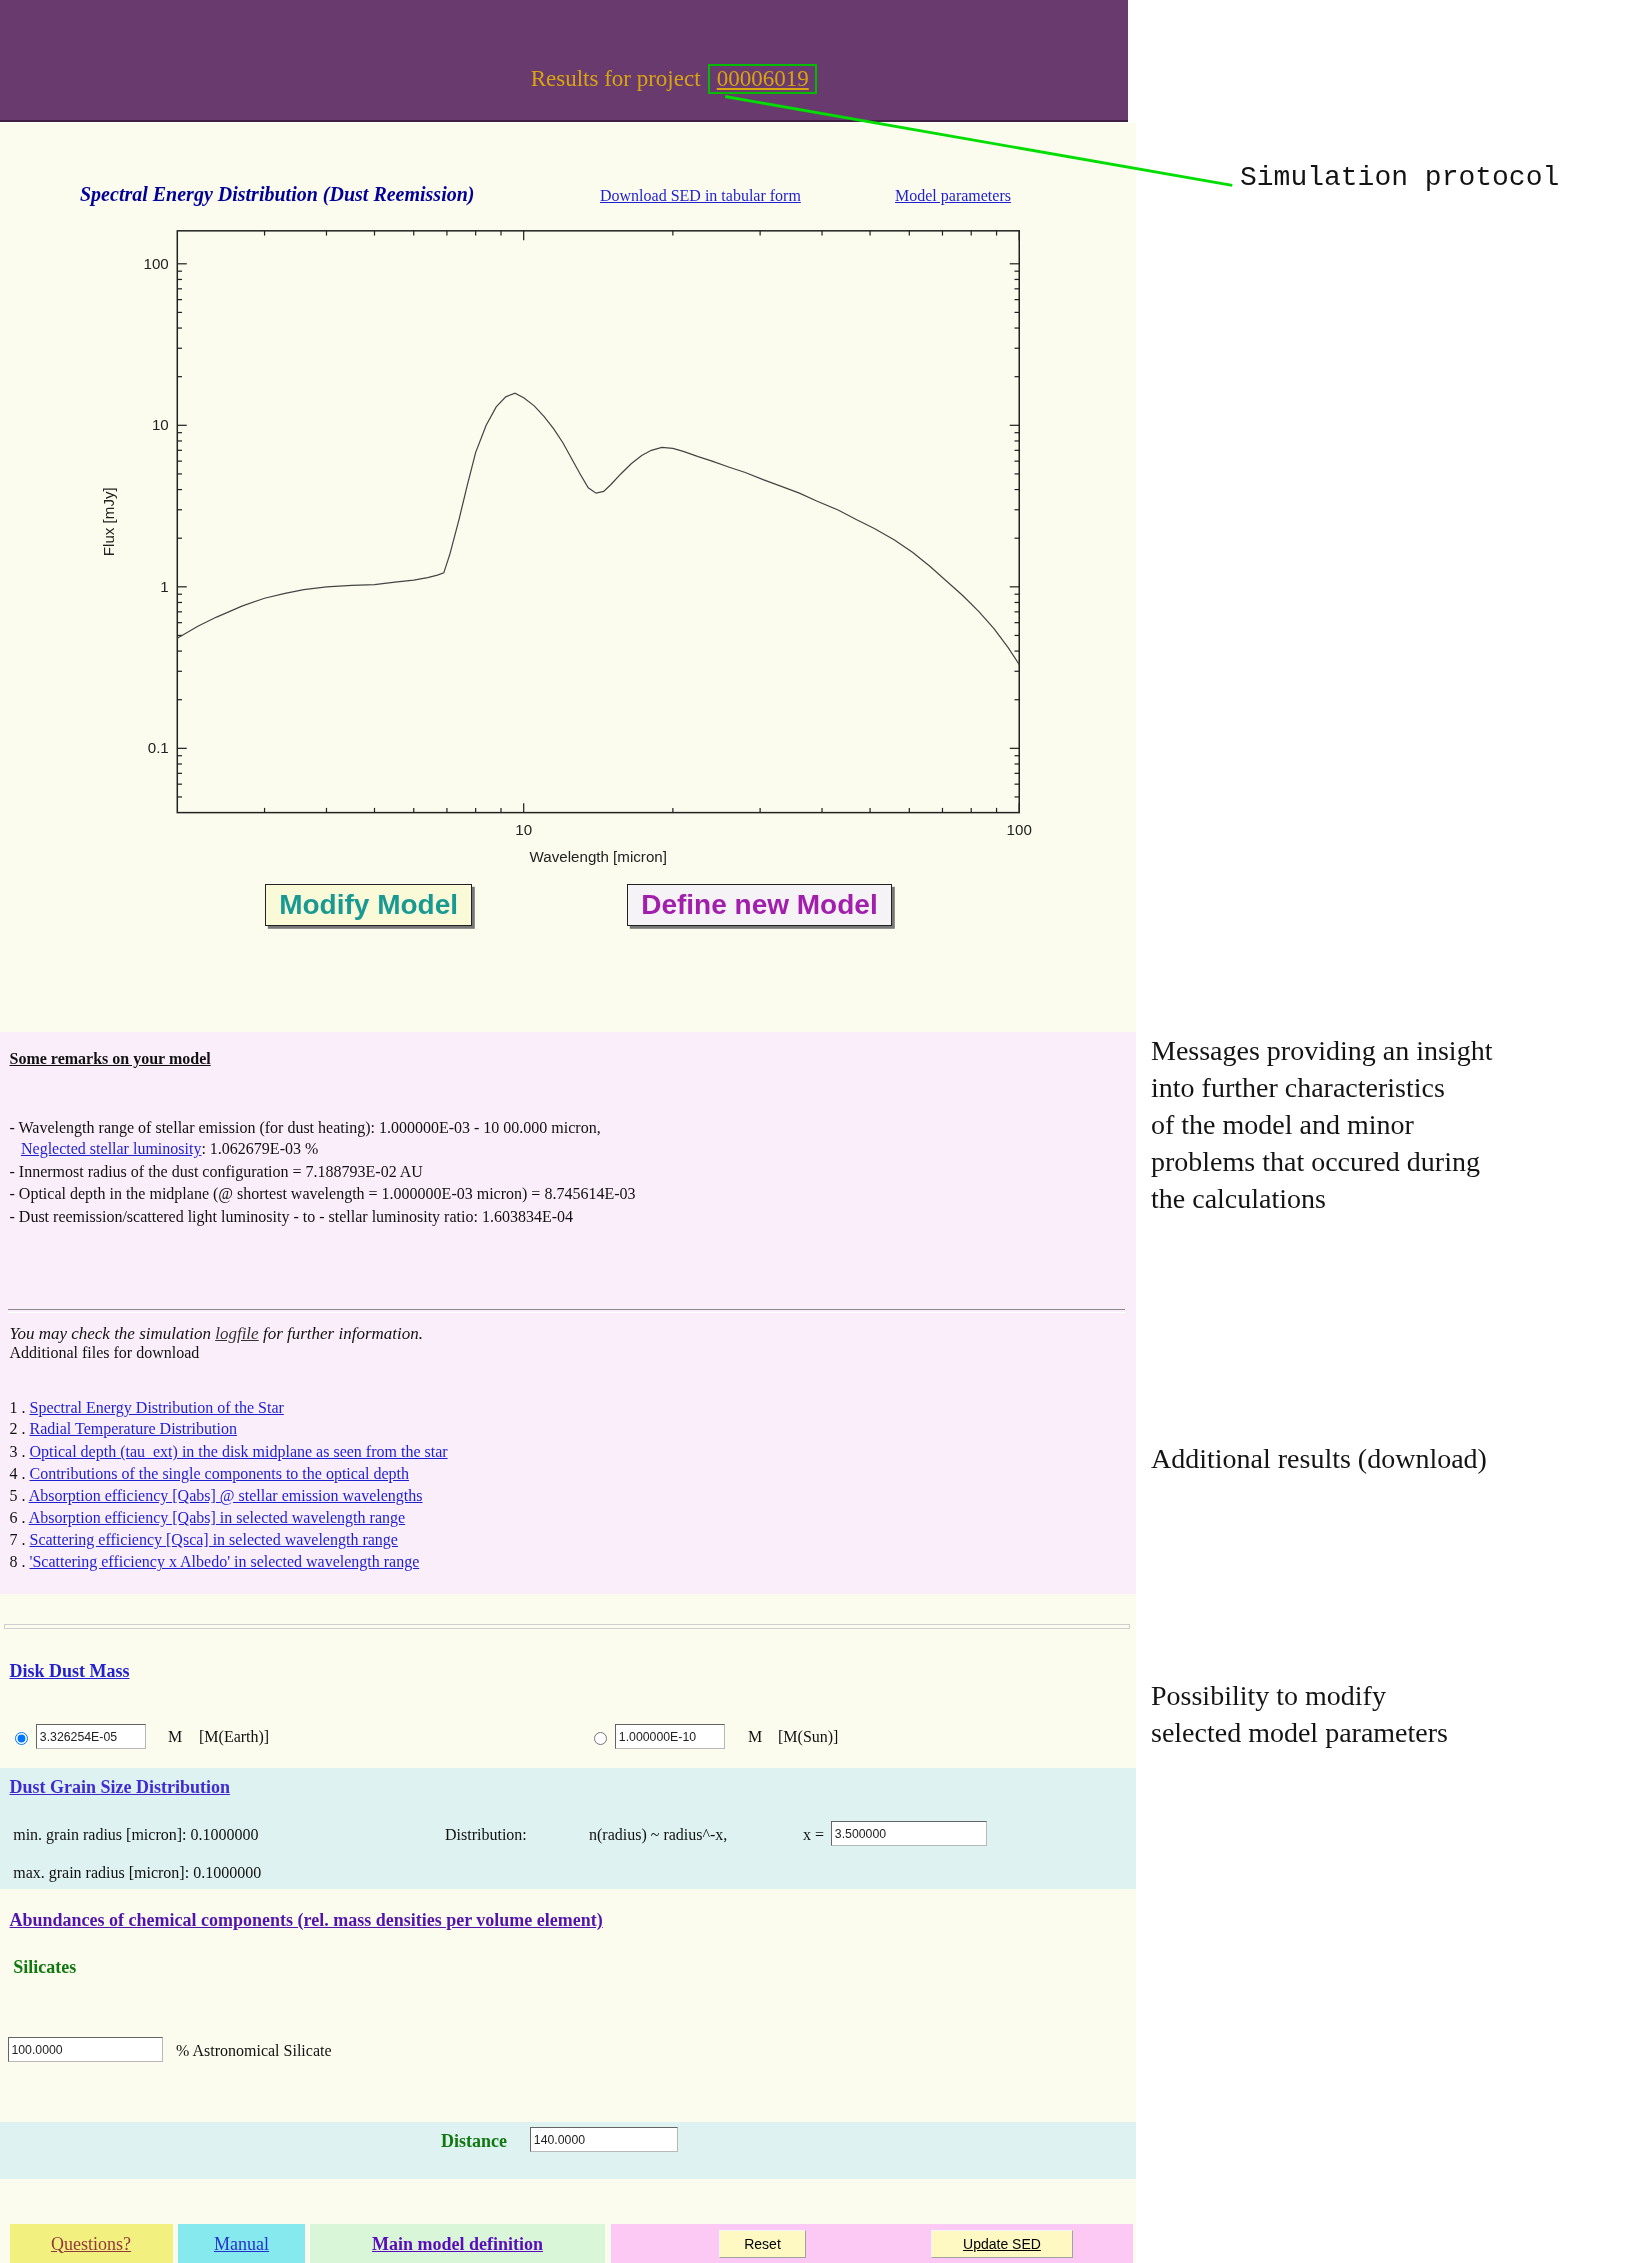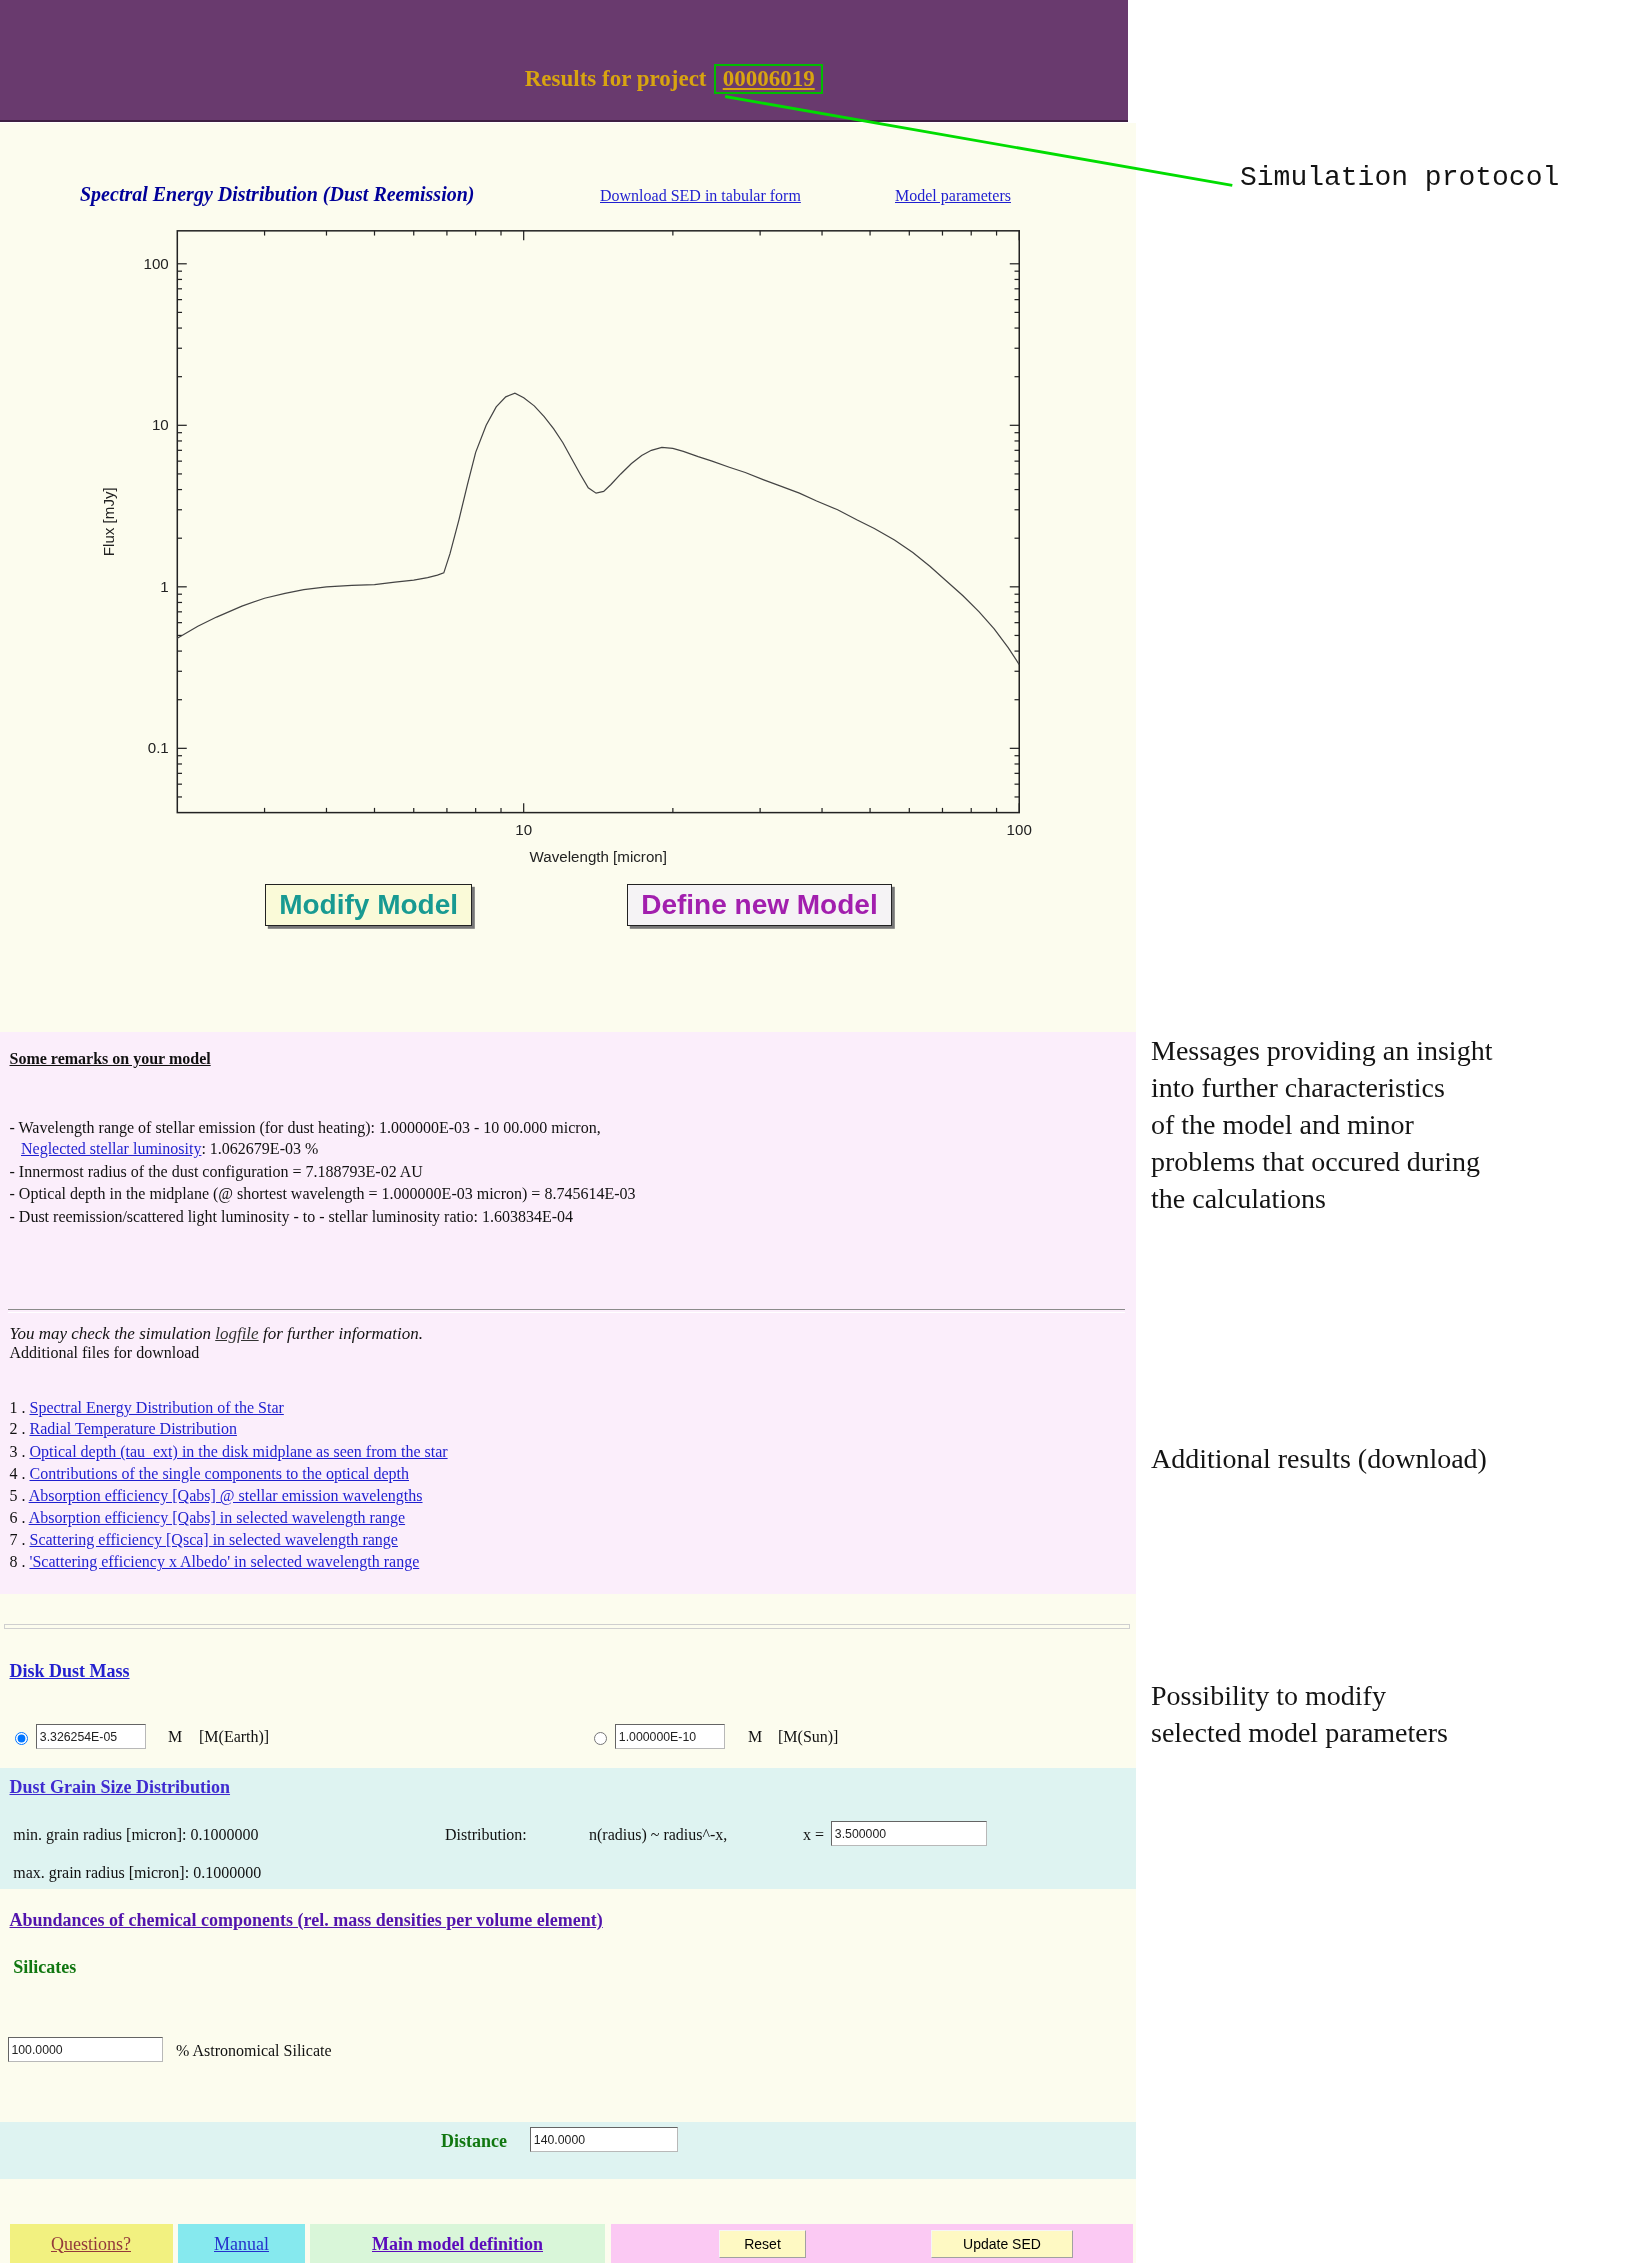--- a/index.html
+++ b/index.html
@@ -12,21 +12,21 @@
   .sec-main{top:123px;height:909px;background:#fcfcee;}
   .sec-remarks{top:1032px;height:562px;background:#fbeefb;}
   .sec-mass{top:1594px;height:174px;background:#fcfcee;}
   .sec-grain{top:1768px;height:121px;background:#def3f1;}
   .sec-abund{top:1889px;height:233px;background:#fcfcee;}
   .sec-dist{top:2122px;height:57px;background:#def3f1;}
   .sec-bottom{top:2179px;height:85px;background:#fcfcee;}
   
   .hdr-title{top:17px;left:0;width:1128px;text-align:center;font-size:25.6px;font-weight:bold;
              color:#9c3398;text-shadow:0.9px 0.9px 0 #3a1d3d;}
-  .hdr-line2{top:64px;left:0;width:1348px;text-align:center;font-size:23px;font-weight:bold;color:#d8a410;}
+  .hdr-line2{top:64px;left:0;width:1348px;text-align:center;font-size:23px;font-weight:normal;color:#d8a410;}
   .proj-box{display:inline-block;border:2.8px solid #00bd00;padding:0 6.6px;margin-left:7.6px;
             text-decoration:underline;color:#d8a410;}
   
   .lnk{color:#1f1fd0;text-decoration:underline;cursor:pointer;}
   .chart-title{top:183px;left:80px;font-size:20px;font-weight:bold;font-style:italic;color:#000099;}
   .toplink1{top:187px;left:600px;font-size:16px;}
   .toplink2{top:187px;left:895px;font-size:16px;}
   
   .big-btn{position:absolute;top:884px;font-family:"Liberation Sans",sans-serif;font-size:28px;
            font-weight:bold;border:1.9px solid #222;box-shadow:2.8px 2.8px 0 #777;padding:3.8px 13.2px;cursor:pointer;}
@@ -52,21 +52,21 @@
   #cell-q{left:9.5px;width:163px;background:#f2f180;}
   #cell-m{left:178px;width:127px;background:#86e9ee;}
   #cell-d{left:310px;width:295px;background:#d9f6d9;}
   #cell-p{left:611px;width:522px;background:#fbc9f3;}
   #lnk-q{color:#943a3a;font-size:18px;}
   #lnk-m{color:#2531cc;font-size:18px;}
   #lnk-d{color:#5b0bbb;font-size:18px;font-weight:bold;}
   .sys-btn{position:absolute;top:2230px;height:28px;background:#fef9c3;border:1.9px outset #f5f5f5;
            font-family:"Liberation Sans",sans-serif;font-size:14px;cursor:pointer;}
   #btn-reset{left:719px;width:87px;}
-  #btn-update{left:931px;width:142px;}
+  #btn-update{left:931px;width:142px;text-decoration:underline;}
   
   .anno{position:absolute;font-size:28px;line-height:37px;color:#141414;white-space:pre-line;}
   #anno-protocol{left:1240px;top:159px;font-family:Liberation Mono, monospace;}
   #anno-messages{left:1151px;top:1032px;width:502px;}
   #anno-addres{left:1151px;top:1440px;width:502px;}
   #anno-modify{left:1151px;top:1677px;width:502px;}
   #connector{position:absolute;left:0;top:0;pointer-events:none;}
   svg text{font-family:"Liberation Sans",sans-serif;}
 </style>
 </head>

